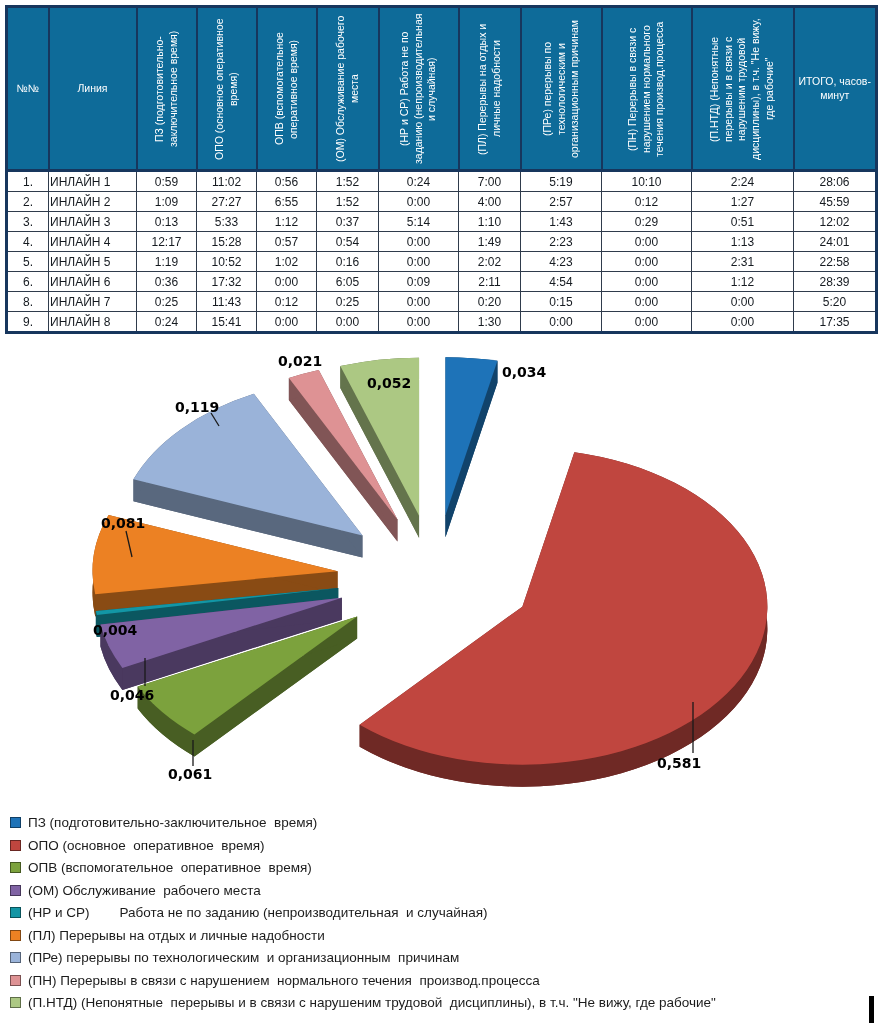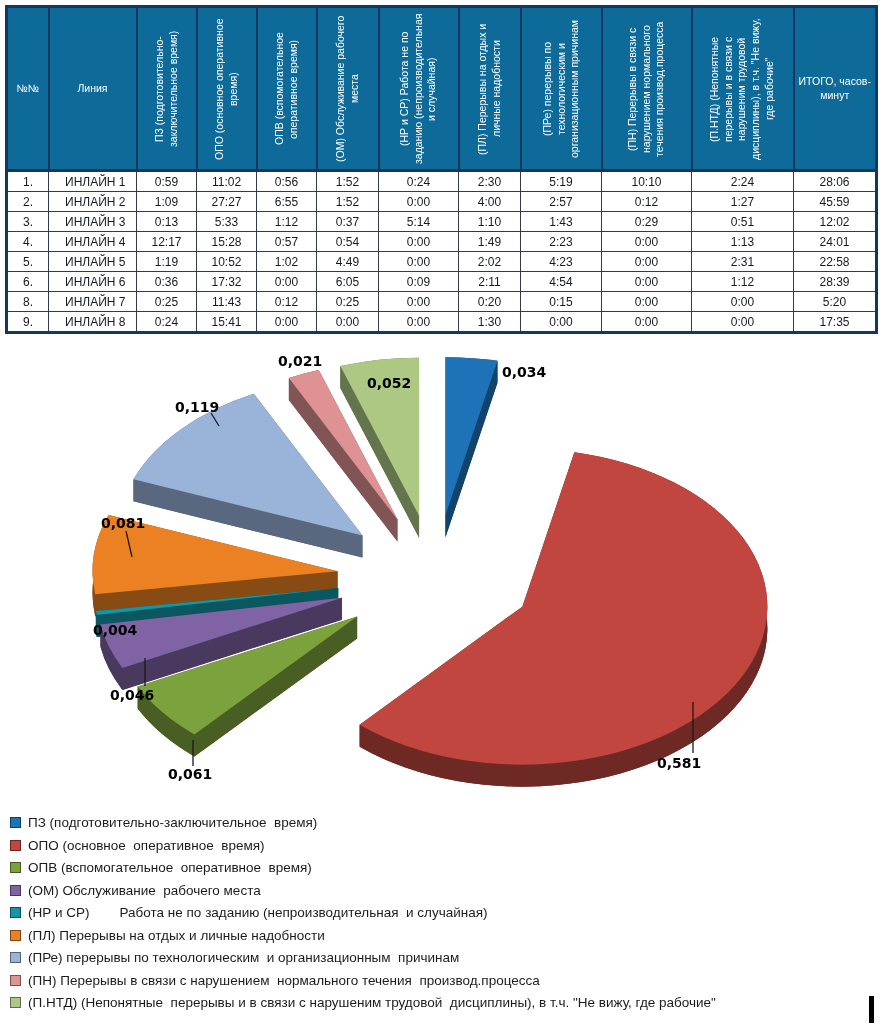--- a/index.html
+++ b/index.html
@@ -11,21 +11,21 @@
     border-collapse:collapse;border:3px solid #17365D;}
   table.data-table th{background:#0E6B99;color:#fff;border:2px solid #17365D;
     border-bottom:3px solid #17365D;font-weight:normal;font-size:10.5px;line-height:1.25;
     text-align:center;vertical-align:middle;padding:2px 1px;}
   thead tr{height:164px;}
   th .vt{writing-mode:vertical-rl;transform:rotate(180deg);height:154px;margin:0 auto;
     line-height:1.3;}
   th.totals{font-size:12px;margin-top:24px;}
   table.data-table td{border:1px solid #2F3B4C;font-size:12px;color:#151A20;height:19px;
     text-align:center;padding:0 2px;white-space:nowrap;overflow:hidden;background:#fff;}
-  table.data-table td.line{text-align:left;padding-left:16px;}
+  table.data-table td.line{text-align:left;padding-left:1px;}
   tbody tr:last-child td{border-bottom:2px solid #17365D;}
 
   
   svg#pie{position:absolute;left:0;top:333px;}
   .plabel{font-family:"DejaVu Sans",sans-serif;font-size:14px;font-weight:bold;fill:#000;}
   .leader{stroke:#1a1a1a;stroke-width:1.3;}
 
   
   .legend{position:absolute;left:10px;top:816px;display:flex;flex-direction:column;gap:9px;}
   .leg-row{display:flex;align-items:center;height:13.5px;}
@@ -91,21 +91,21 @@
       </thead>
     <tbody id="body-rows">
         <tr>
           <td>1.</td>
           <td class="line">ИНЛАЙН 1</td>
           <td>0:59</td>
           <td>11:02</td>
           <td>0:56</td>
           <td>1:52</td>
           <td>0:24</td>
-          <td>2:30</td>
+          <td>7:00</td>
           <td>5:19</td>
           <td>10:10</td>
           <td>2:24</td>
           <td>28:06</td>
         </tr>
         <tr>
           <td>2.</td>
           <td class="line">ИНЛАЙН 2</td>
           <td>1:09</td>
           <td>27:27</td>
@@ -145,21 +145,21 @@
           <td>0:00</td>
           <td>1:13</td>
           <td>24:01</td>
         </tr>
         <tr>
           <td>5.</td>
           <td class="line">ИНЛАЙН 5</td>
           <td>1:19</td>
           <td>10:52</td>
           <td>1:02</td>
-          <td>4:49</td>
+          <td>0:16</td>
           <td>0:00</td>
           <td>2:02</td>
           <td>4:23</td>
           <td>0:00</td>
           <td>2:31</td>
           <td>22:58</td>
         </tr>
         <tr>
           <td>6.</td>
           <td class="line">ИНЛАЙН 6</td>

